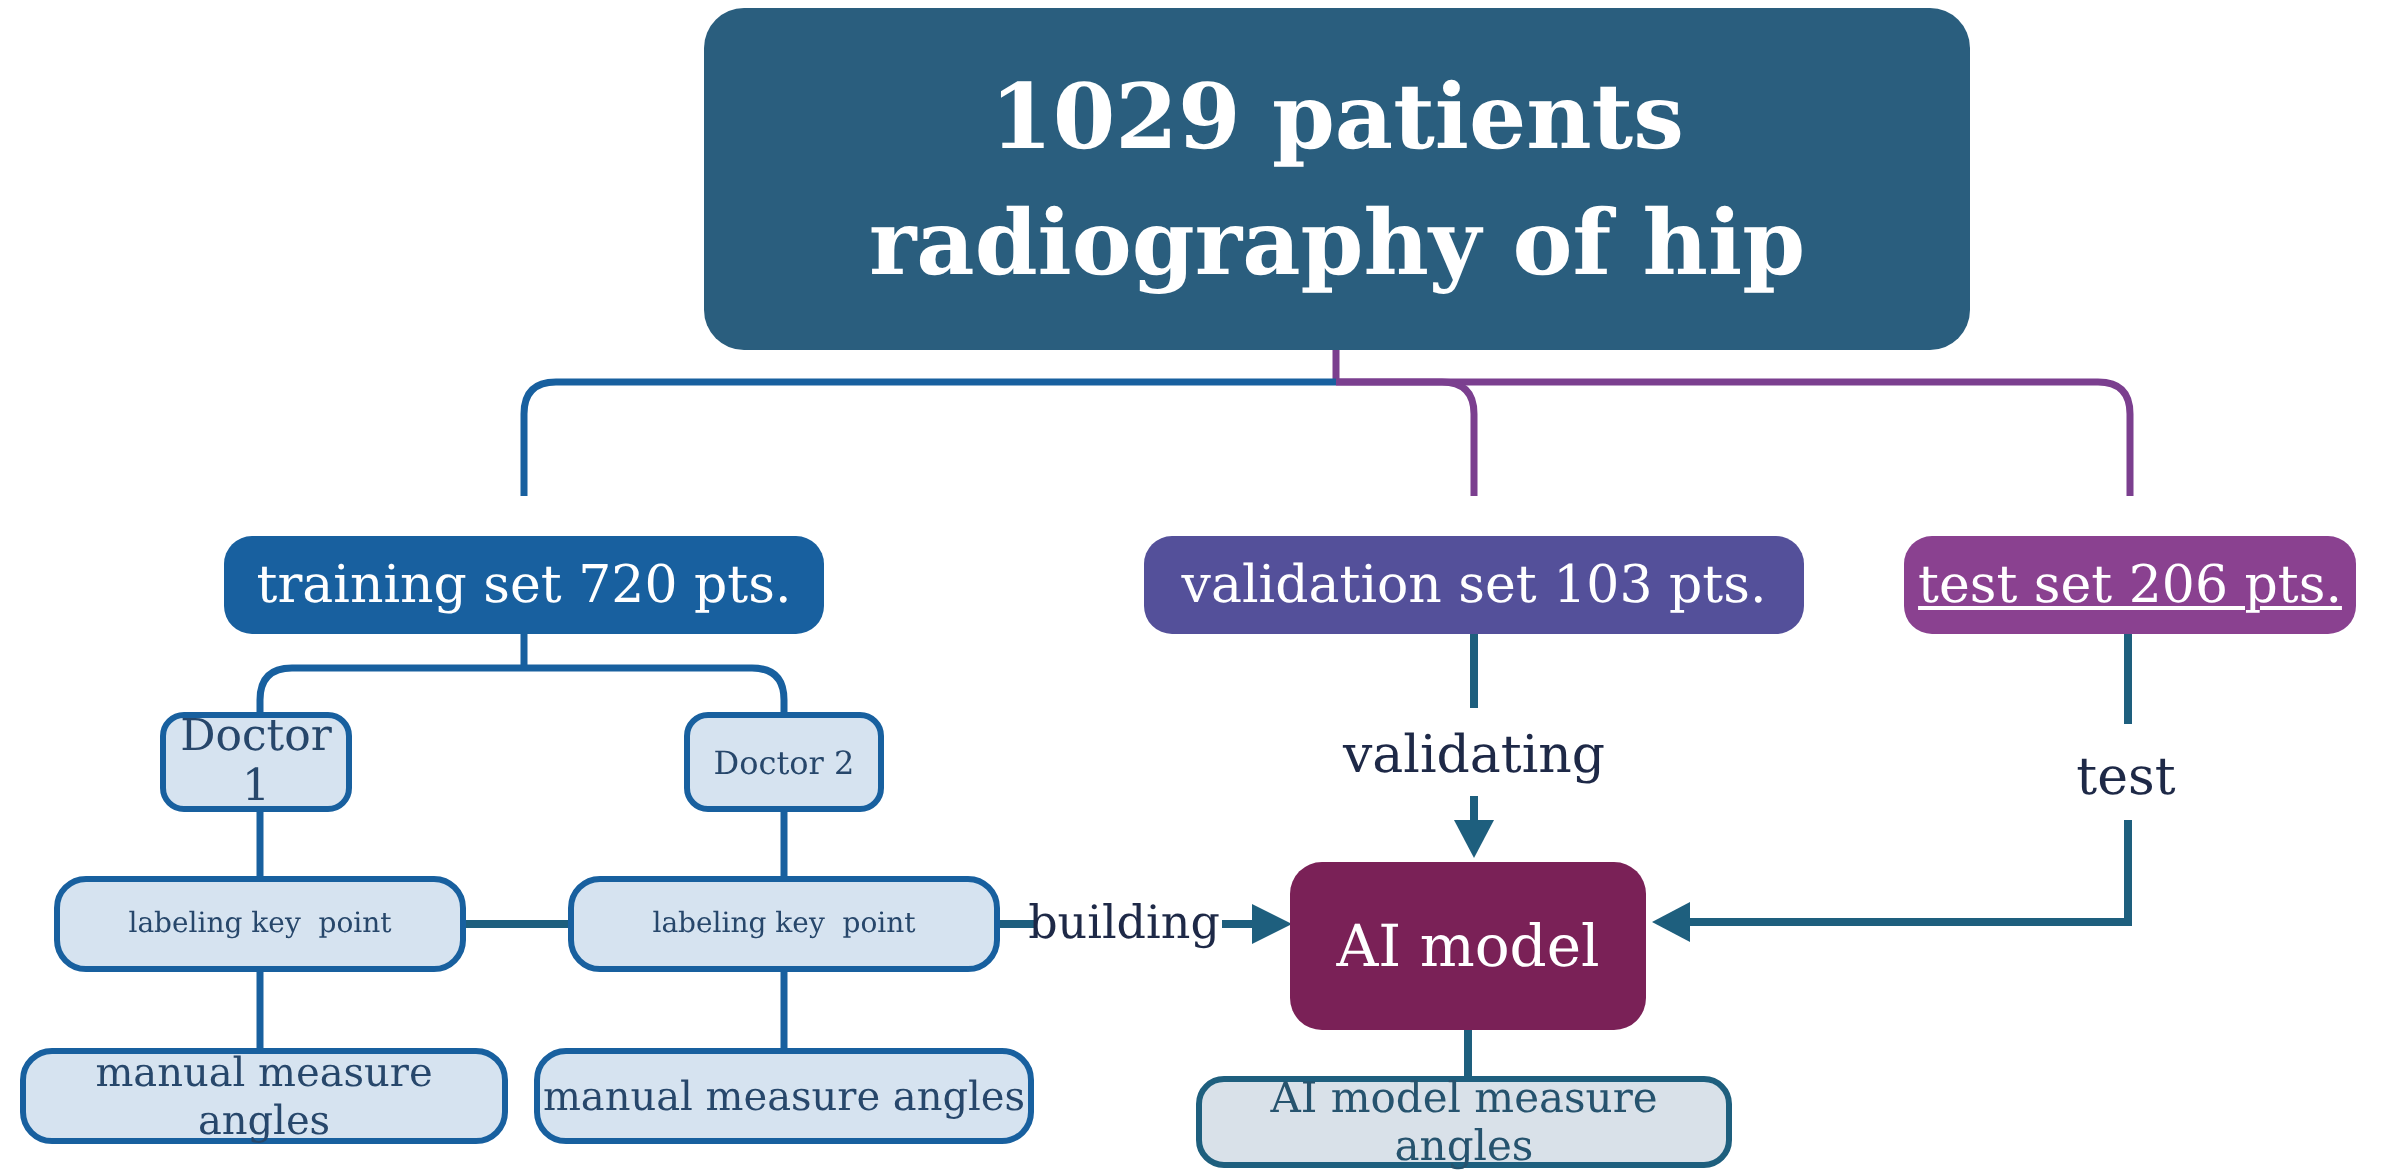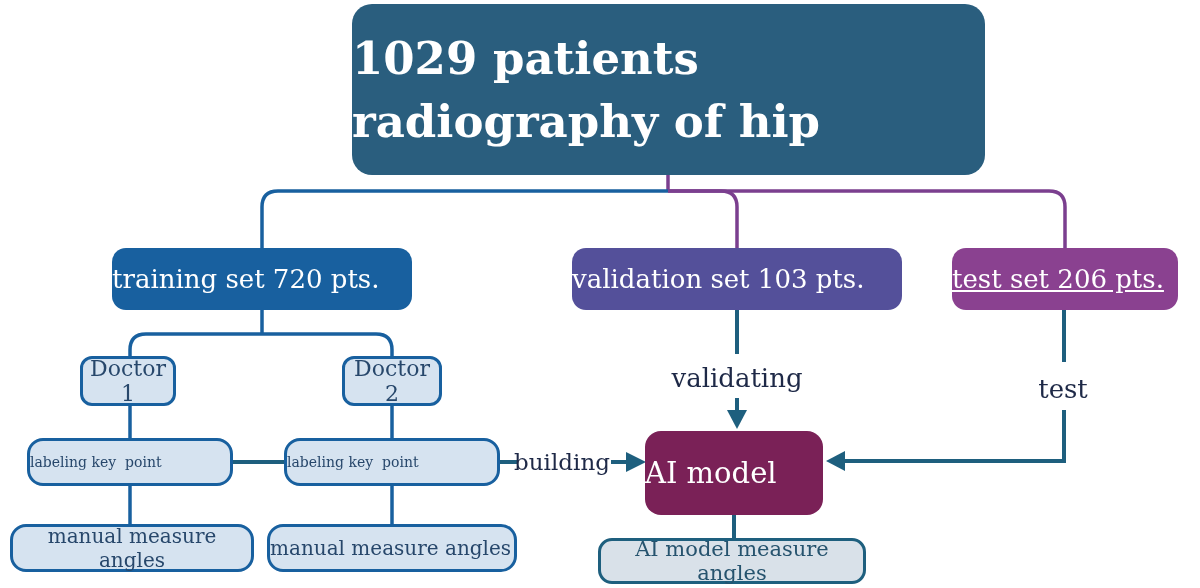--- a/index.html
+++ b/index.html
@@ -20,44 +20,44 @@
   .stage{
     position:relative;
     width:1200px;height:588px;
     background:#ffffff;
     overflow:hidden;
     font-family:"DejaVu Serif","Liberation Serif",serif;
   }
   .wires{position:absolute;left:0;top:0;width:1200px;height:588px;}
   .node{
     position:absolute;
-    display:flex;flex-direction:column;align-items:flex-start;justify-content:center;
+    display:flex;flex-direction:column;align-items:center;justify-content:center;
     text-align:center;
     box-sizing:border-box;
   }
   .node.root{
     left:352px;top:4px;width:633px;height:171px;
     background:var(--root-fill);
     border-radius:20px;
     color:#ffffff;font-weight:bold;font-size:45px;line-height:63px;
   }
   .node.setbox{
-    height:62px;border-radius:14px;color:#ffffff;font-size:26px;
+    height:49px;border-radius:14px;color:#ffffff;font-size:26px;margin-top:20px;
   }
   .node.training{left:112px;top:248px;width:300px;background:var(--blue);}
   .node.validation{left:572px;top:248px;width:330px;background:var(--indigo);}
   .node.testset{left:952px;top:248px;width:226px;background:var(--magenta);text-decoration:underline;}
   .node.light{
     background:var(--light-fill);
     border:3px solid var(--blue);
     color:var(--node-text-blue);
     font-size:14px;
   }
   .node.doctor1{left:80px;top:356px;width:96px;height:50px;border-radius:12px;font-size:22px;}
-  .node.doctor2{left:342px;top:356px;width:100px;height:50px;border-radius:12px;font-size:22px;}
+  .node.doctor2{left:342px;top:356px;width:100px;height:50px;border-radius:12px;font-size:16px;}
   .node.labeling1{left:27px;top:438px;width:206px;height:48px;border-radius:16px;}
   .node.labeling2{left:284px;top:438px;width:216px;height:48px;border-radius:16px;}
   .node.manual1{left:10px;top:524px;width:244px;height:48px;border-radius:16px;font-size:20px;}
   .node.manual2{left:267px;top:524px;width:250px;height:48px;border-radius:16px;font-size:20px;}
   .node.aimodel{
     left:645px;top:431px;width:178px;height:84px;border-radius:16px;
     background:var(--maroon);color:#ffffff;font-size:29px;
   }
   .node.aimeasure{
     left:598px;top:538px;width:268px;height:46px;border-radius:14px;

